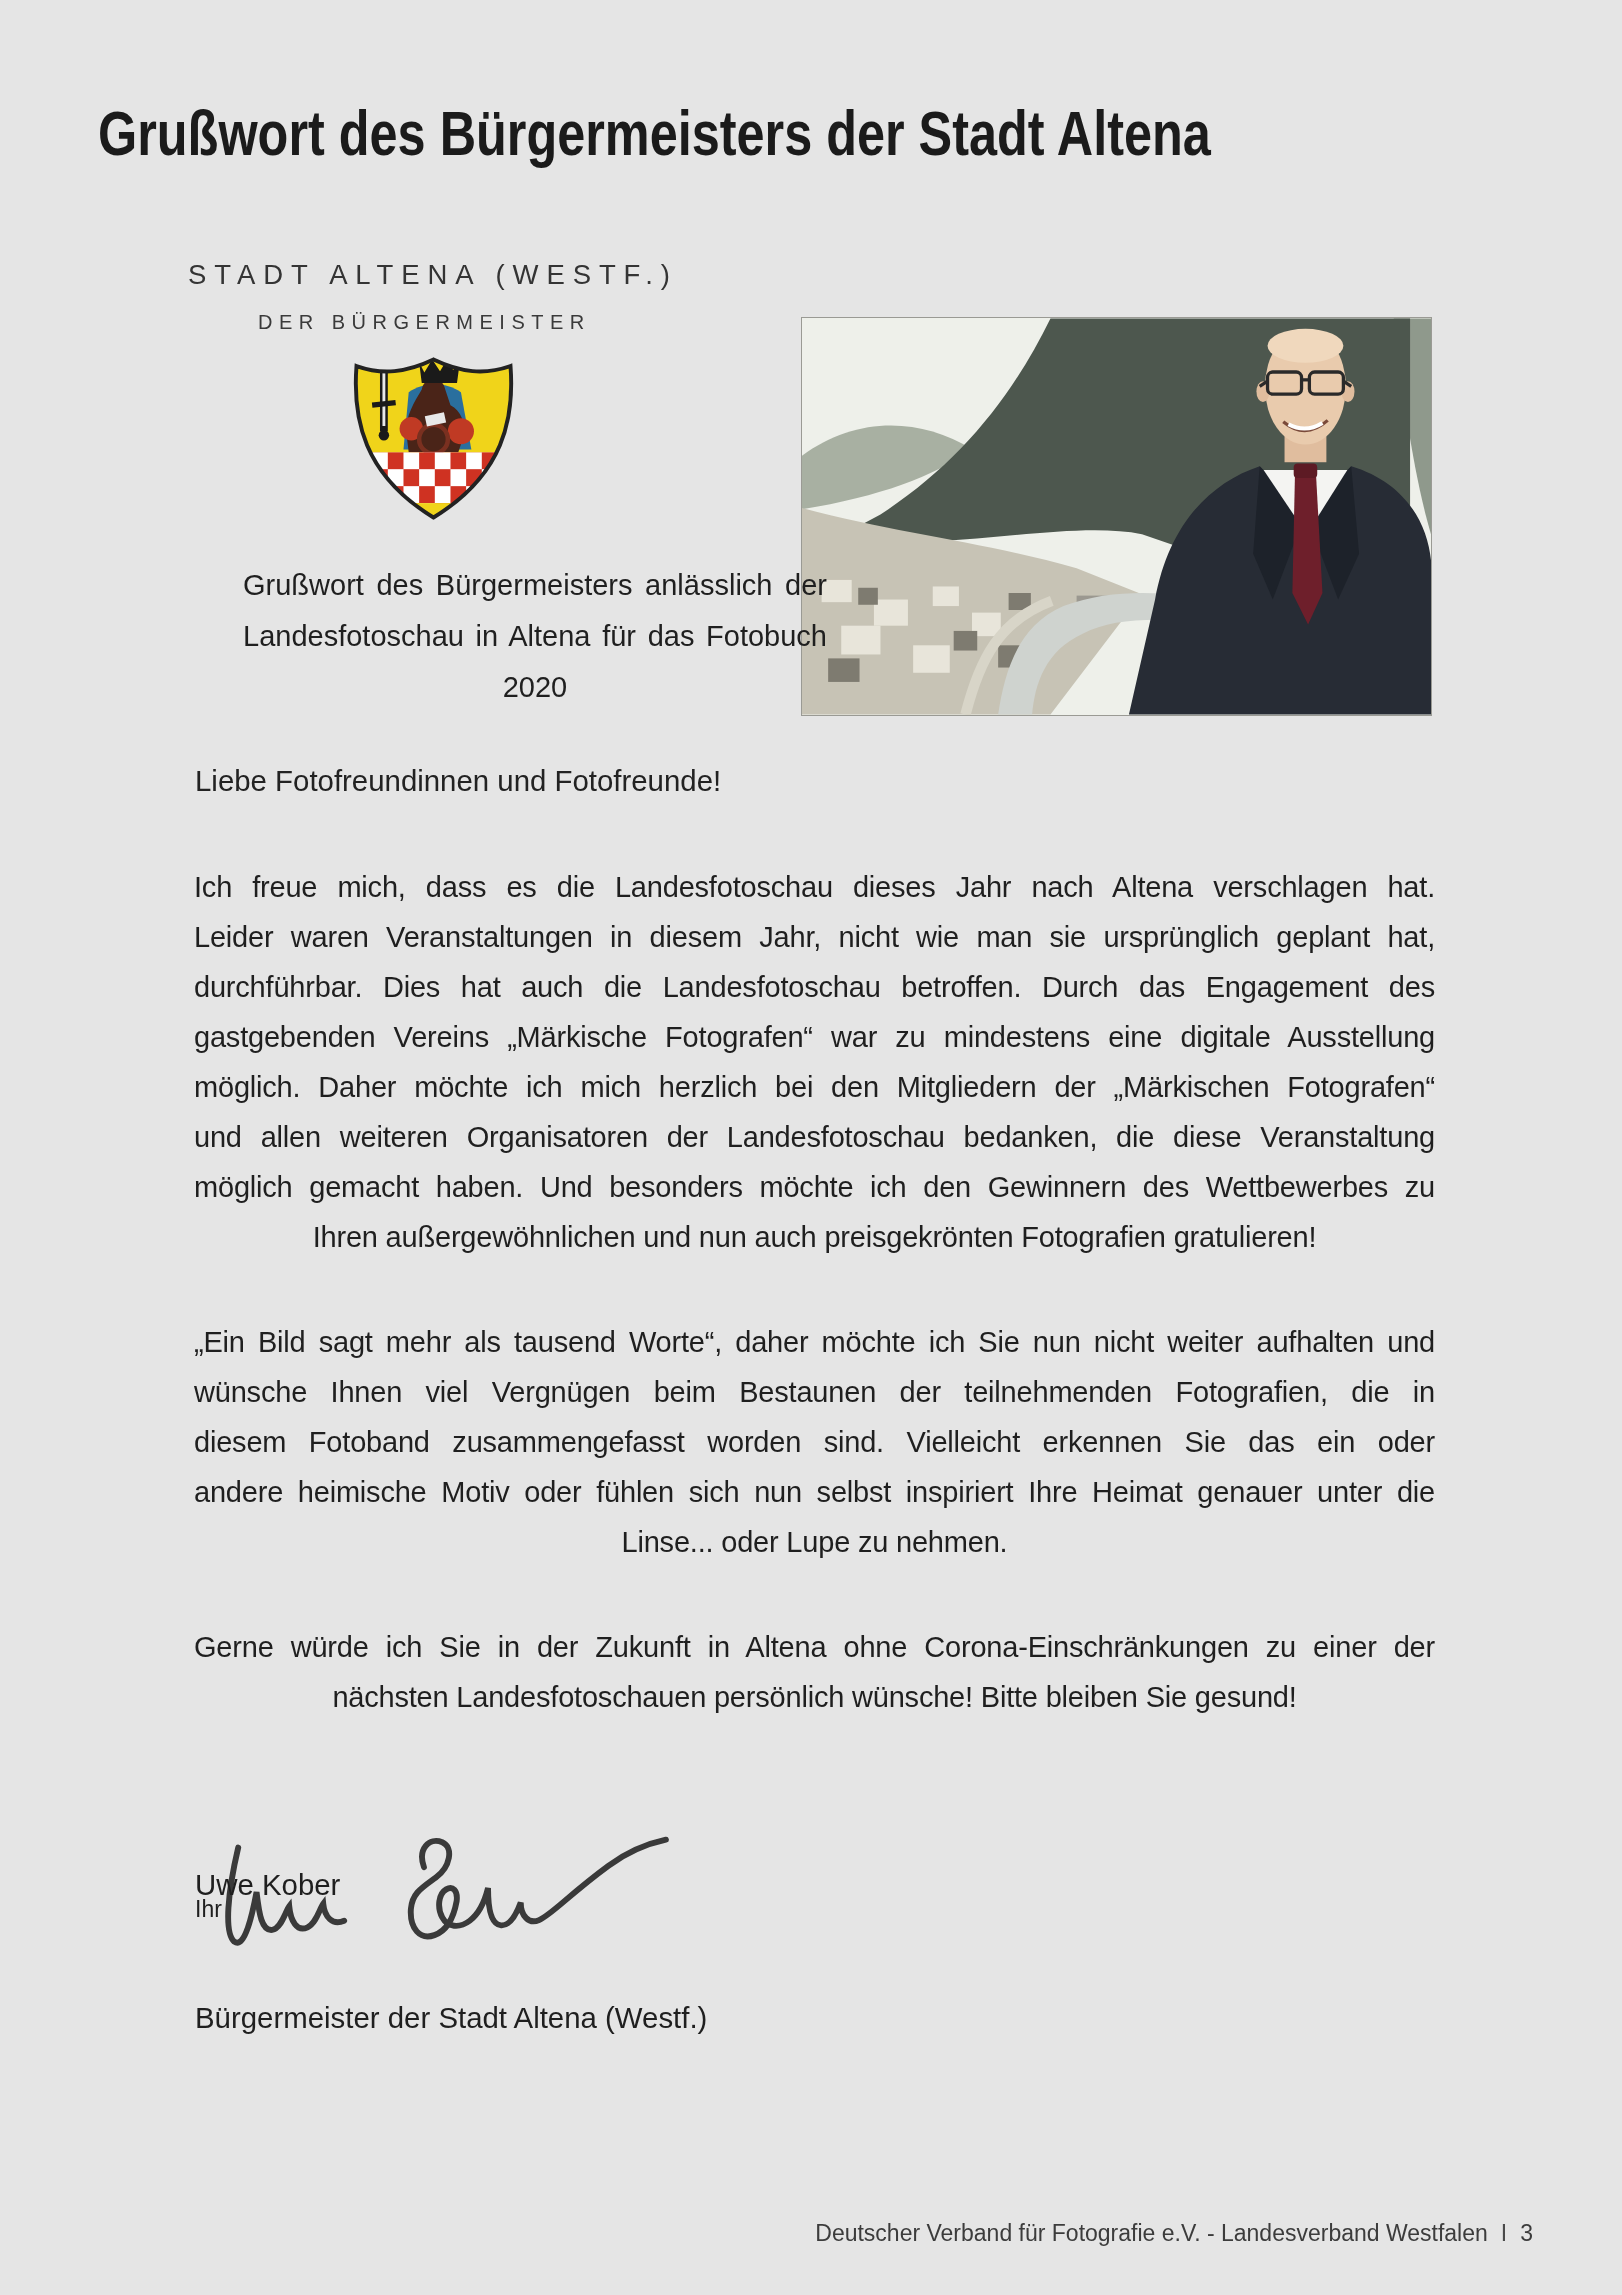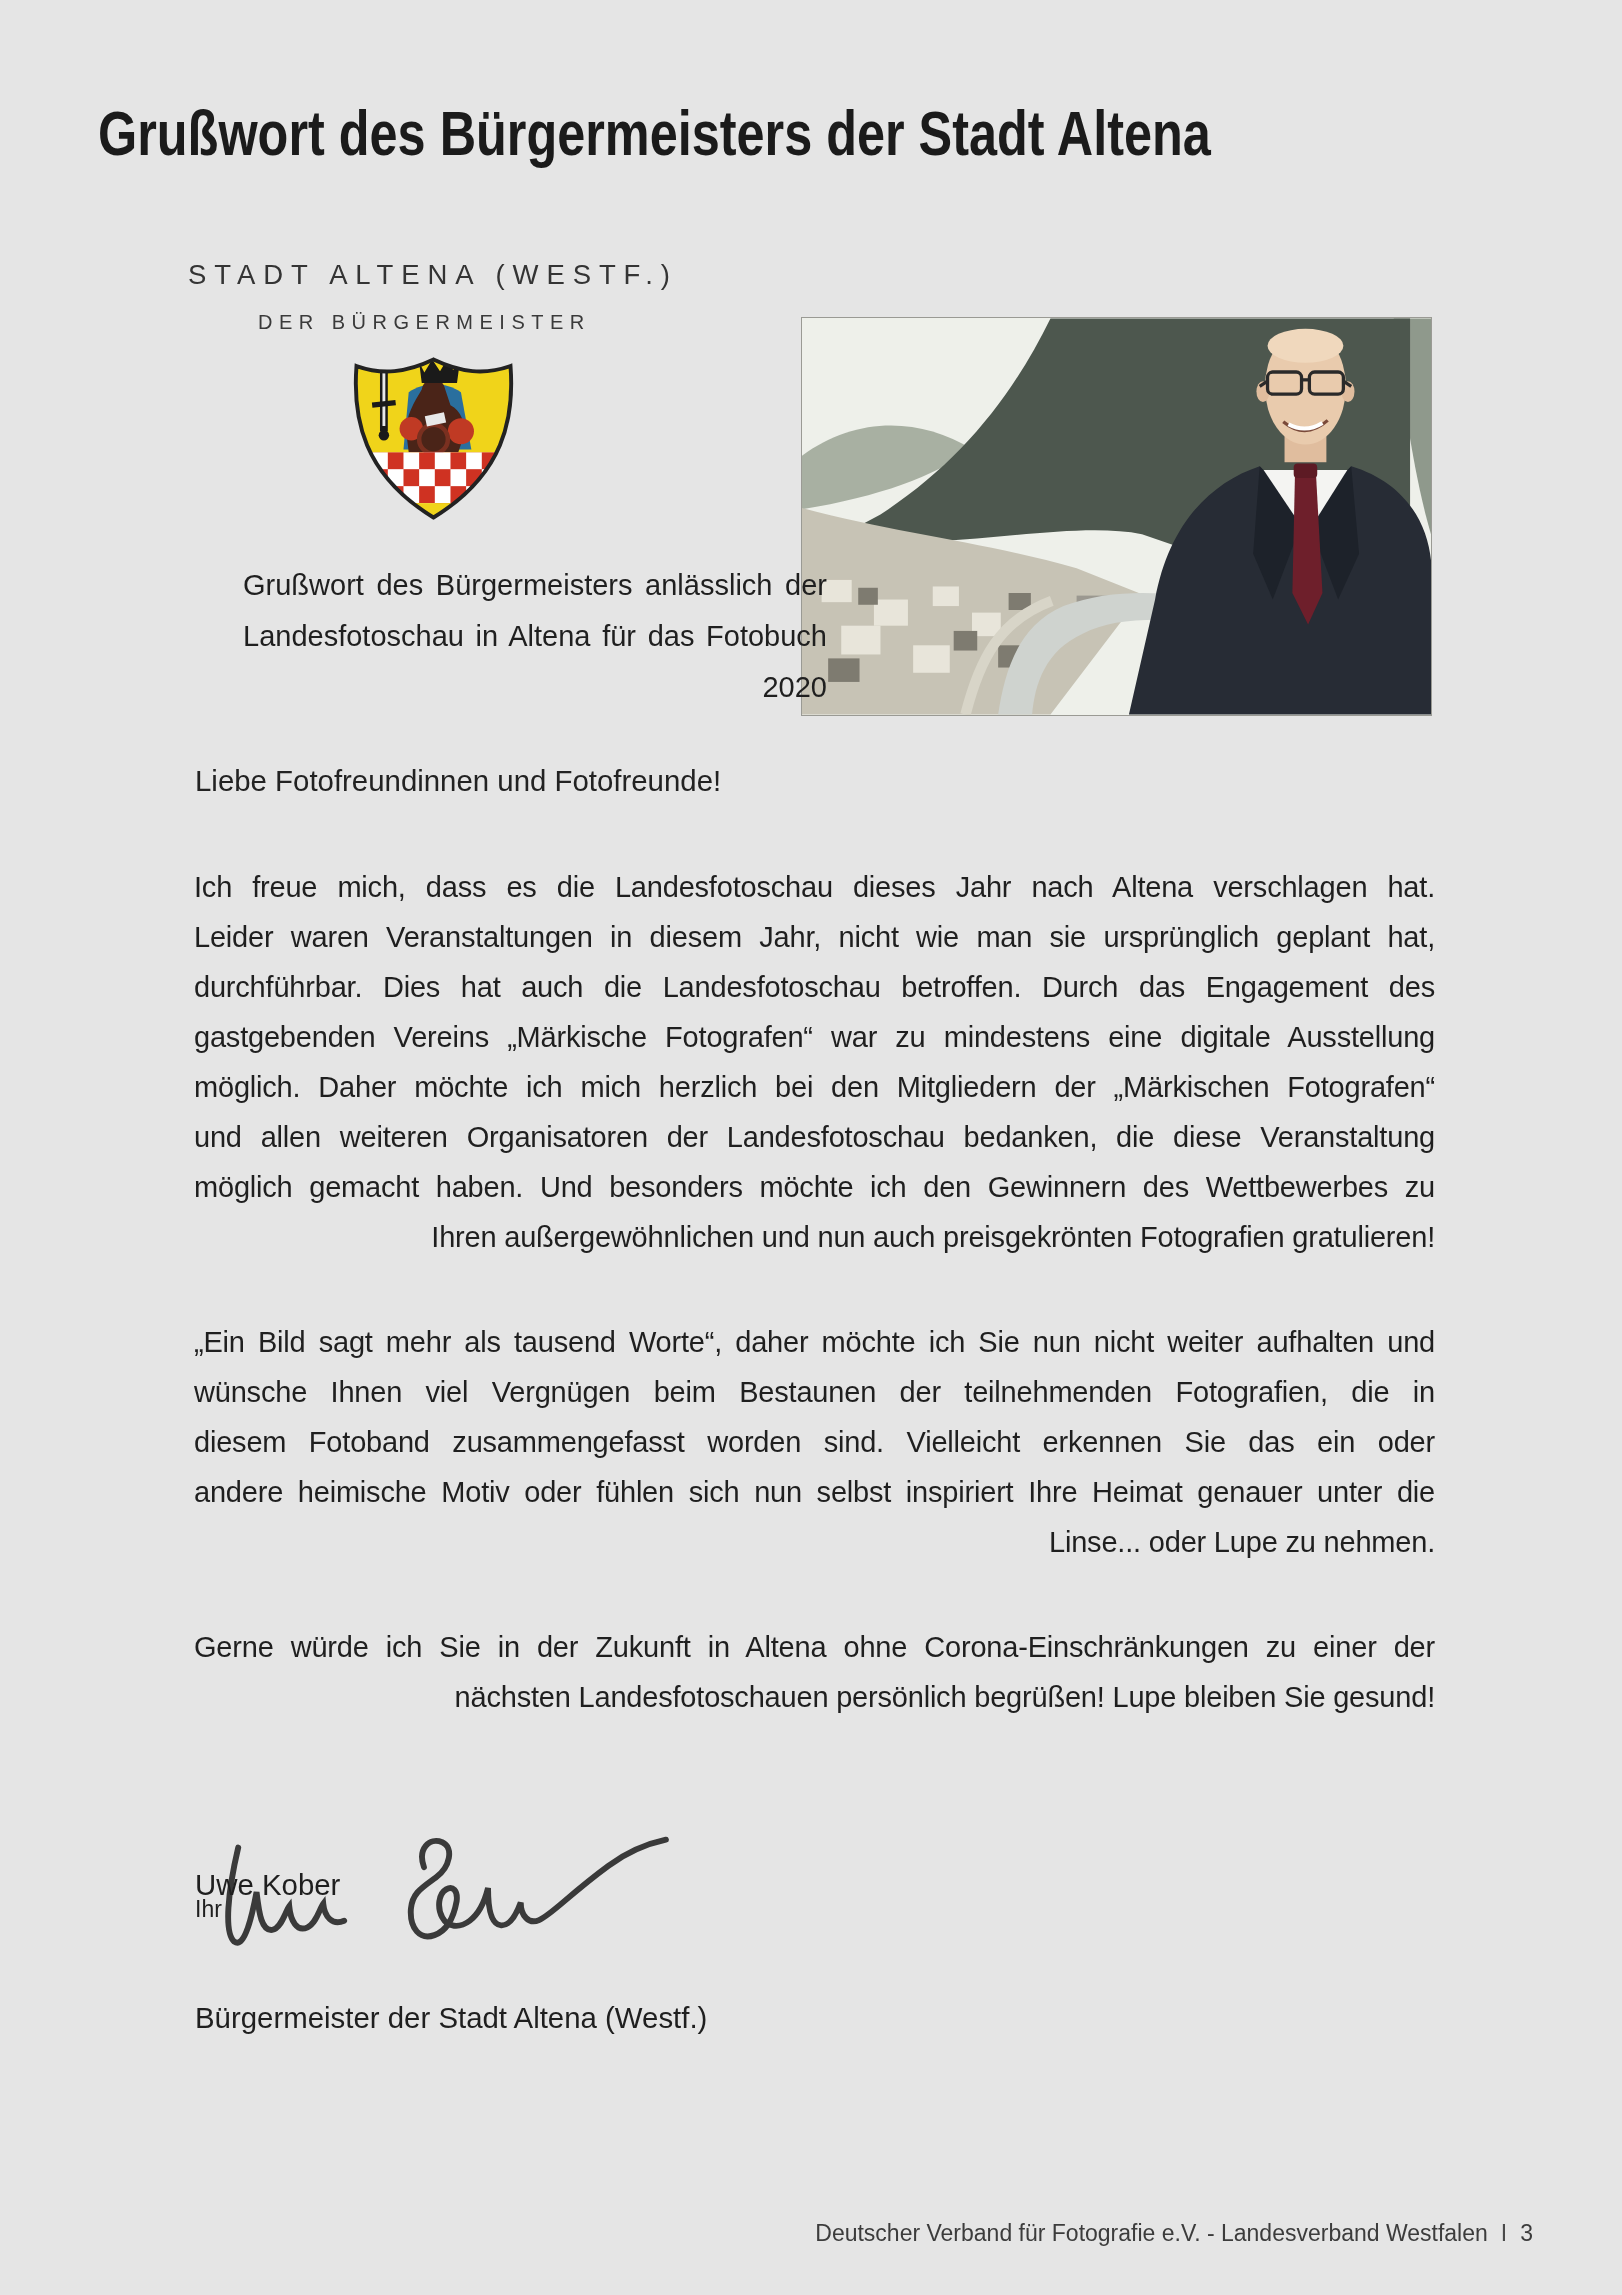--- a/index.html
+++ b/index.html
@@ -12,21 +12,21 @@
   .crest{position:absolute;left:346px;top:353px;width:175px;height:171px;}
   .photo{position:absolute;left:801px;top:317px;width:629px;height:397px;border:0.7px solid #9a9a94;
          overflow:hidden;background:#eef0ea;}
   .textcol{position:absolute;left:195px;width:584px;margin-left:48px;}
   .intro{top:560px;font-size:29px;line-height:51px;}
   .salutation{position:absolute;left:195px;top:764px;font-size:29.4px;color:#222;}
   .para{position:absolute;left:194px;width:1241px;font-size:29px;line-height:50px;letter-spacing:-0.2px;color:#1f1f1f;}
   .p1{top:862px;} .p2{top:1317px;} .p3{top:1622px;}
   .line{width:100%;}
   .jline{text-align:justify;text-align-last:justify;}
-  .lastline{text-align:right;}
+  .lastline{text-align:center;}
   .preclose{position:absolute;left:195px;top:1896px;font-size:23px;}
   .signature{position:absolute;left:216px;top:1829px;width:497px;height:141px;}
   .signame{position:absolute;left:195px;top:1866px;font-size:29.4px;line-height:37px;}
   .sigrole{position:absolute;left:195px;top:1999px;font-size:29.4px;line-height:37px;}
   .footer{position:absolute;top:2220px;right:90px;font-size:23px;color:#3c3c3c;white-space:nowrap;}
   .footer .sep{margin:0 13px;color:#4a4a4a;}
 </style>
 </head>
 <body>
 
@@ -144,21 +144,21 @@
   <div class="line jline">„Ein Bild sagt mehr als tausend Worte“, daher möchte ich Sie nun nicht weiter aufhalten und</div>
       <div class="line jline">wünsche Ihnen viel Vergnügen beim Bestaunen der teilnehmenden Fotografien, die in</div>
       <div class="line jline">diesem Fotoband zusammengefasst worden sind. Vielleicht erkennen Sie das ein oder</div>
       <div class="line jline">andere heimische Motiv oder fühlen sich nun selbst inspiriert Ihre Heimat genauer unter die</div>
       <div class="line lastline">Linse... oder Lupe zu nehmen.</div>
     </div>
 
   <div class="para p3">
 
   <div class="line jline">Gerne würde ich Sie in der Zukunft in Altena ohne Corona-Einschränkungen zu einer der</div>
-      <div class="line lastline">nächsten Landesfotoschauen persönlich begrüßen! Lupe bleiben Sie gesund!</div>
+      <div class="line lastline">nächsten Landesfotoschauen persönlich wünsche! Bitte bleiben Sie gesund!</div>
     </div>
 
   <div class="preclose">Ihr</div>
 
   <div class="signature">
     <svg width="497" height="141" viewBox="0 0 760 215">
       <g fill="none" stroke="#3a3a3a" stroke-width="9" stroke-linecap="round">
         <path d="M34,28 C18,96 12,158 28,172 C44,184 56,128 62,96 C66,130 70,156 86,154 C100,152 106,126 112,118 C114,140 124,158 140,150 C154,143 158,122 164,114 C166,134 178,148 196,140"></path>
         <path d="M318,58 C308,30 326,12 346,20 C364,28 358,58 336,74 C314,90 300,98 298,122 C296,152 312,170 334,162 C354,155 364,132 368,110 C370,94 362,86 352,92 C340,99 338,120 346,135 C354,150 372,152 388,140 C404,128 412,106 416,90 C416,120 420,146 436,147 C450,148 460,128 466,112 C466,132 478,146 494,139 C514,130 540,100 600,56 C630,34 660,22 688,16"></path>
       </g>

